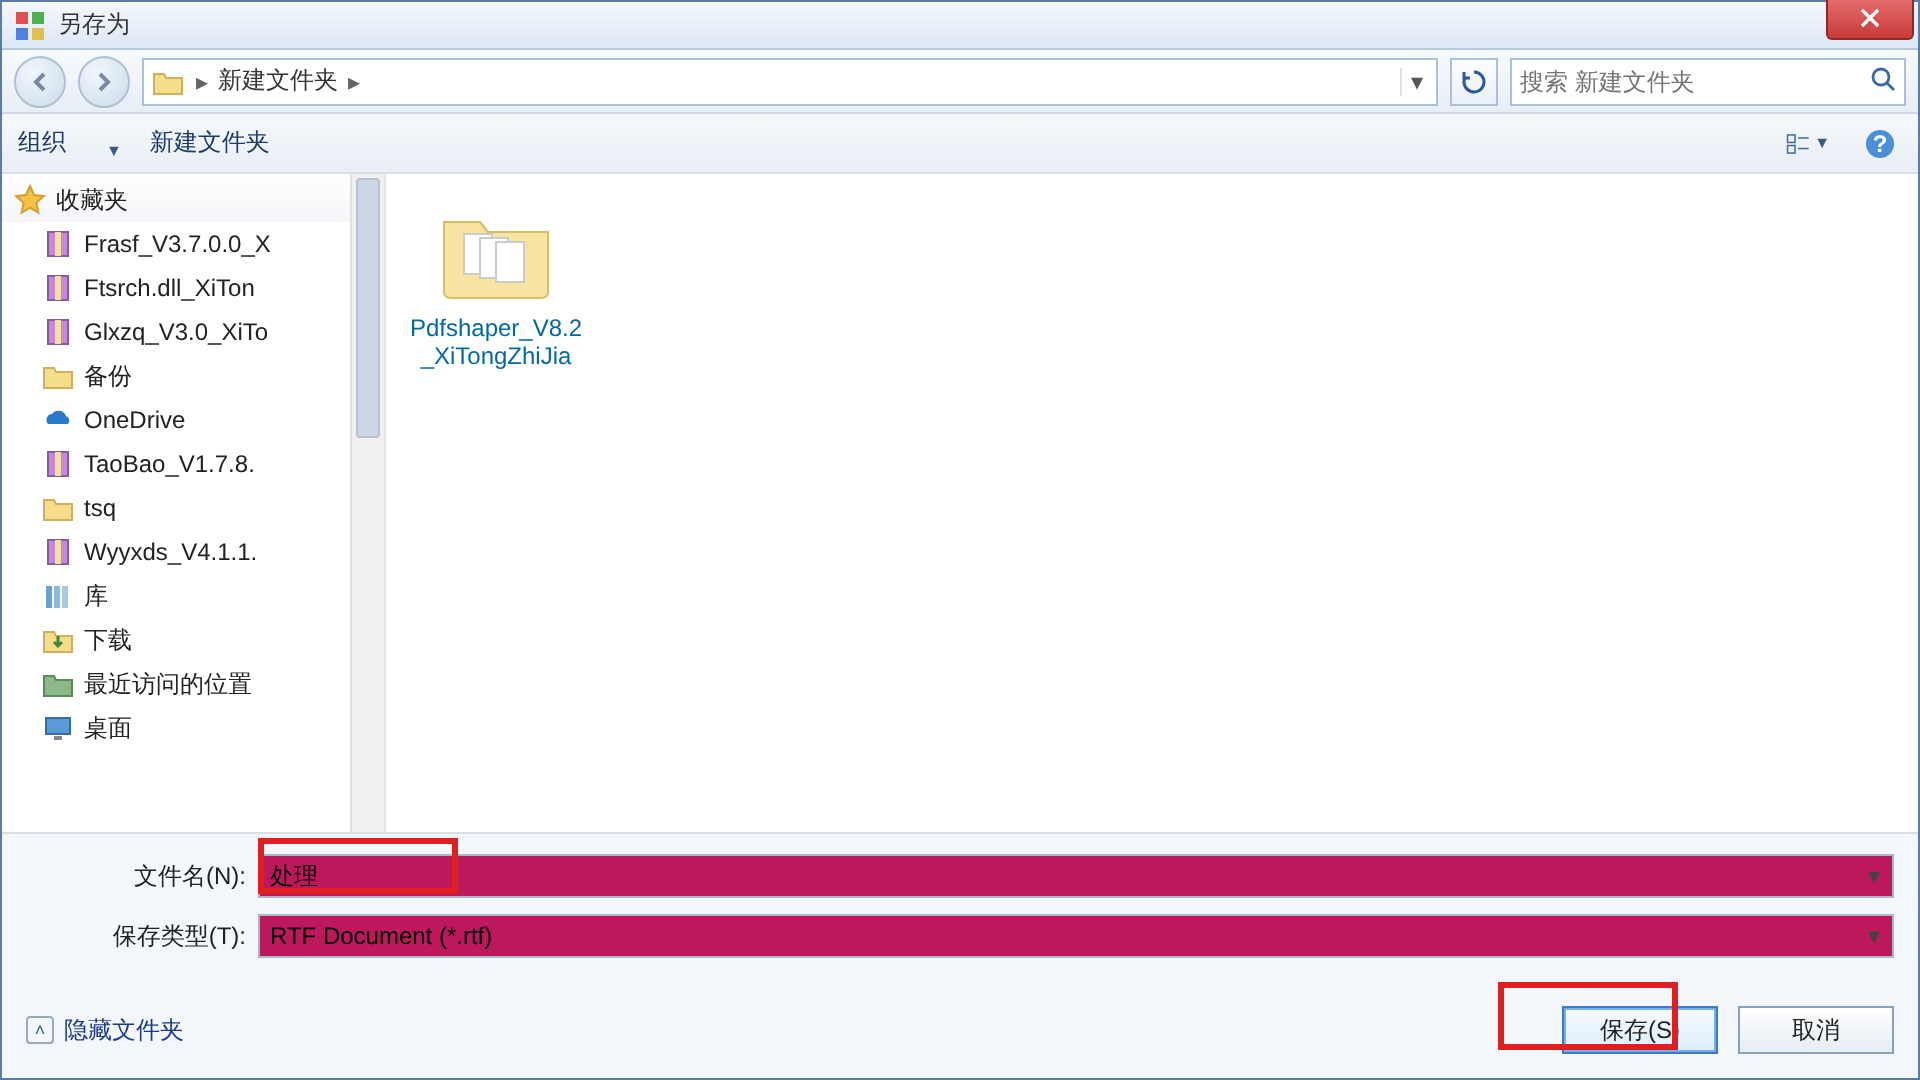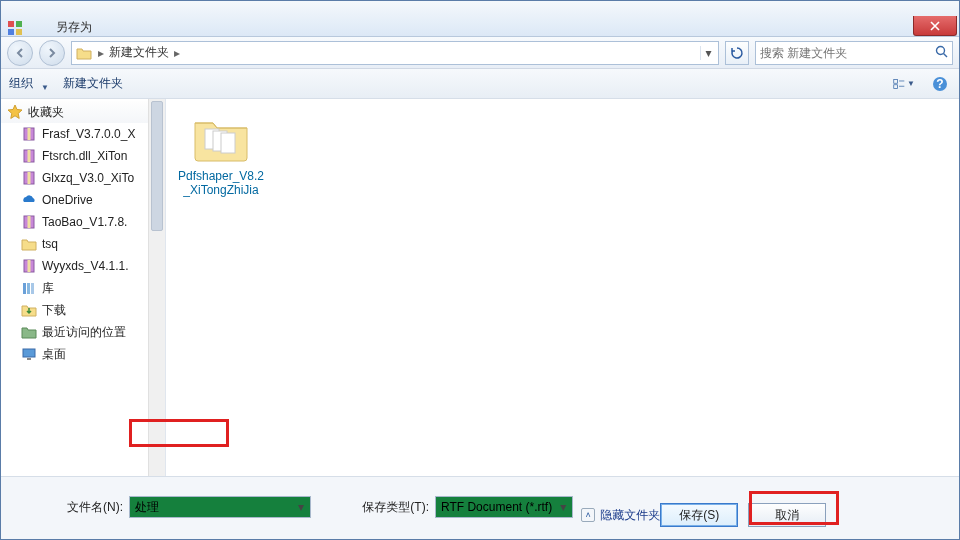--- a/index.html
+++ b/index.html
@@ -1,55 +1,55 @@
 <!DOCTYPE html>
 <html><head>
 <meta charset="utf-8">
 <style>
 * { margin: 0; padding: 0; box-sizing: border-box; font-family: "Microsoft YaHei", "Segoe UI", Tahoma, sans-serif; font-size: 12px; }
 body { background: #fff; }
 .window { width: 960px; height: 540px; border: 1px solid #5a7ca8; background: #fff; display: flex; flex-direction: column; position: relative; }
-.titlebar { height: 36px; background: linear-gradient(#f4f8fc, #dce8f6); display: flex; align-items: flex-end; padding: 0 0 0 6px; border-bottom: 1px solid #b8c8dc; gap: 27px; }
+.titlebar { height: 24px; background: linear-gradient(#f4f8fc, #dce8f6); display: flex; align-items: center; padding: 0 0 0 6px; border-bottom: 1px solid #b8c8dc; }
 .titlebar .app-icon { width: 16px; height: 16px; margin-right: 6px; display: inline-flex; }
 .titlebar .title { flex: 1; color: #333; }
 .titlebar .close { width: 44px; height: 20px; margin-right: 2px; margin-top: -6px; background: linear-gradient(#e56c6c, #c83a3a); border: 1px solid #8a2a2a; border-top: none; border-radius: 0 0 3px 3px; display: flex; align-items: center; justify-content: center; color: #fff; font-weight: bold; cursor: pointer; }
 .navbar { height: 32px; background: linear-gradient(#f7fafd, #e8eef6); display: flex; align-items: center; padding: 3px 6px; gap: 6px; border-bottom: 1px solid #d0d8e4; }
 .nav-btn { width: 26px; height: 26px; border-radius: 50%; background: radial-gradient(circle at 35% 30%, #f0f6fc, #cfdceb); border: 1px solid #b0c0d4; display: flex; align-items: center; justify-content: center; color: #6a7a8c; cursor: pointer; }
 .addressbar { flex: 1; height: 24px; border: 1px solid #acc0d8; background: #fff; display: flex; align-items: center; padding: 0 2px 0 4px; }
 .addressbar .folder-ic { width: 16px; height: 14px; margin-right: 4px; }
 .addressbar .crumb { color: #333; padding: 0 3px; }
 .addressbar .sep { color: #666; padding: 0 2px; }
 .addressbar .spacer { flex: 1; }
 .addressbar .drop { width: 16px; text-align: center; color: #555; cursor: pointer; border-left: 1px solid #dbe3ee; }
 .refresh-btn { width: 24px; height: 24px; border: 1px solid #acc0d8; background: linear-gradient(#fdfefe,#e9f0f8); display: flex; align-items: center; justify-content: center; color: #2a5aa0; cursor: pointer; }
 .searchbar { width: 198px; height: 24px; border: 1px solid #acc0d8; background: #fff; display: flex; align-items: center; padding: 0 4px; }
 .searchbar input { border: none; outline: none; flex: 1; color: #888; background: transparent; }
 .searchbar .mag { color: #3a6aa8; cursor: pointer; }
 .toolbar { height: 30px; background: linear-gradient(#f6f9fc,#e8eef5); border-bottom: 1px solid #d6dee8; display: flex; align-items: center; padding: 0 8px; gap: 14px; }
-.toolbar .tb-item { color: #1a3a6a; cursor: pointer; display: flex; align-items: flex-end; gap: 8px; }
+.toolbar .tb-item { color: #1a3a6a; cursor: pointer; display: flex; align-items: flex-end; gap: 20px; }
 .toolbar .tb-drop { font-size: 8px; color: #3a5a8a; }
 .toolbar .tb-spacer { flex: 1; }
 .toolbar .tb-icon { width: 22px; height: 22px; display: flex; align-items: center; justify-content: center; color: #3a6aa8; cursor: pointer; }
 .body-area { flex: 1; display: flex; min-height: 0; border-bottom: 1px solid #d6dee8; }
-.sidebar { width: 165px; border-right: 1px solid #e0e6ee; overflow: hidden; position: relative; background: #fff; text-align: center; }
+.sidebar { width: 192px; border-right: 1px solid #e0e6ee; overflow: hidden; position: relative; background: #fff; text-align: center; }
 .sb-scroll { position: absolute; right: 0; top: 0; bottom: 0; width: 17px; background: #f0f0f0; border-left: 1px solid #e0e0e0; }
 .sb-thumb { position: absolute; left: 2px; right: 2px; top: 2px; height: 130px; background: #cdd6e2; border: 1px solid #b8c2d0; border-radius: 2px; }
 .sb-list { padding: 2px 0; }
 .sb-item { height: 22px; display: flex; align-items: center; padding: 0 2px 0 20px; gap: 5px; color: #222; cursor: pointer; white-space: nowrap; overflow: hidden; }
 .sb-header { padding-left: 6px; background: linear-gradient(#fefefe,#f4f6f9); font-weight: 400; }
 .ic { width: 16px; height: 16px; display: inline-flex; align-items: center; justify-content: center; flex-shrink: 0; }
 .content { flex: 1; background: #fff; padding: 10px; display: flex; align-items: flex-start; }
 .file-item { width: 90px; text-align: center; cursor: pointer; }
 .file-item .big-folder { width: 60px; height: 50px; margin: 4px auto 6px; }
 .file-item .fname { color: #0369a1; line-height: 14px; word-break: break-all; }
-.bottom { padding: 10px 12px 12px; background: #f3f6fa; display: flex; gap: 8px; }
+.bottom { padding: 10px 12px 12px; background: #f3f6fa; display: flex; flex-direction: column; gap: 8px; }
 .row { display: flex; align-items: center; gap: 6px; }
 .row .lbl { width: 110px; text-align: right; color: #222; }
 .row .field { flex: 1; position: relative; }
-.row input.text, .row .combo { width: 100%; height: 22px; border: 1px solid #a8b8cc; background: #15803d; padding: 0 20px 0 5px; outline: none; }
+.row input.text, .row .combo { width: 100%; height: 22px; border: 1px solid #a8b8cc; background: #be185d; padding: 0 20px 0 5px; outline: none; }
 .row .combo { display: flex; align-items: center; cursor: pointer; }
 .row .dd { position: absolute; right: 2px; top: 2px; width: 16px; height: 18px; display: flex; align-items: center; justify-content: center; color: #444; cursor: pointer; }
 .highlight-red { position: absolute; border: 3px solid #e02020; pointer-events: none; }
 .hl-filename { left: 128px; top: 418px; width: 100px; height: 28px; }
 .hl-save { left: 748px; top: 490px; width: 90px; height: 34px; }
 .actions { display: flex; justify-content: space-between; align-items: center; padding-top: 16px; }
 .hide-link { display: flex; align-items: center; gap: 5px; color: #1a3a8a; cursor: pointer; }
 .hide-link .arrow-up-ic { width: 14px; height: 14px; border: 1px solid #9ab; border-radius: 2px; display: flex; align-items: center; justify-content: center; color: #2a5aa0; font-size: 9px; }
 .btns { display: flex; gap: 10px; }
 .btn { width: 78px; height: 24px; border: 1px solid #8aa0bc; background: linear-gradient(#fefefe,#e6edf5); cursor: pointer; display: flex; align-items: center; justify-content: center; color: #222; }
@@ -176,20 +176,28 @@
             <span class="ic">
               <svg viewBox="0 0 16 16">
                 <rect x="3" y="2" width="10" height="12" fill="#c888d8" stroke="#8a5aa0"></rect>
                 <rect x="6.5" y="2" width="3" height="12" fill="#f0e0a0"></rect>
               </svg>
             </span>
             <span>Glxzq_V3.0_XiTo</span>
           </div>
         <div class="sb-item">
             <span class="ic">
+              <svg viewBox="0 0 16 14">
+                <path d="M1 3 h5 l1 2 h8 v8 h-14 z" fill="#f6dd8a" stroke="#d0b060"></path>
+              </svg>
+            </span>
+            <span>备份</span>
+          </div>
+        <div class="sb-item">
+            <span class="ic">
               <svg viewBox="0 0 16 12">
                 <path d="M3 8 a3 3 0 0 1 2 -5 a4 4 0 0 1 7 1 a2.5 2.5 0 0 1 1 4 z" fill="#2a7acc"></path>
               </svg>
             </span>
             <span>OneDrive</span>
           </div>
         <div class="sb-item">
             <span class="ic">
               <svg viewBox="0 0 16 16">
                 <rect x="3" y="2" width="10" height="12" fill="#c888d8" stroke="#8a5aa0"></rect>

